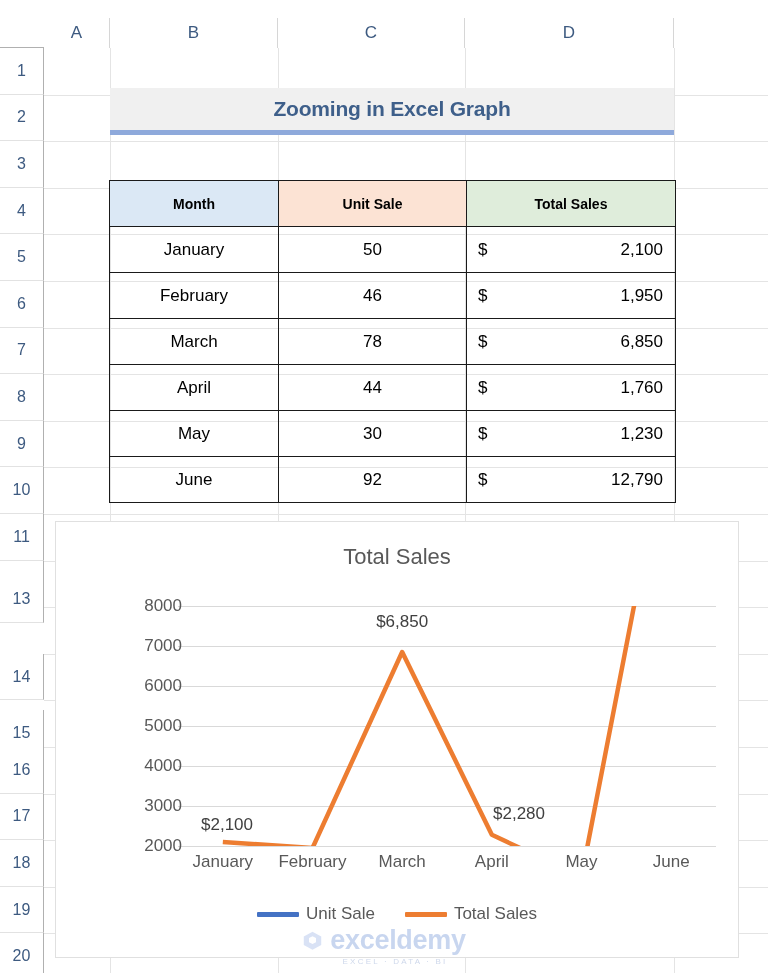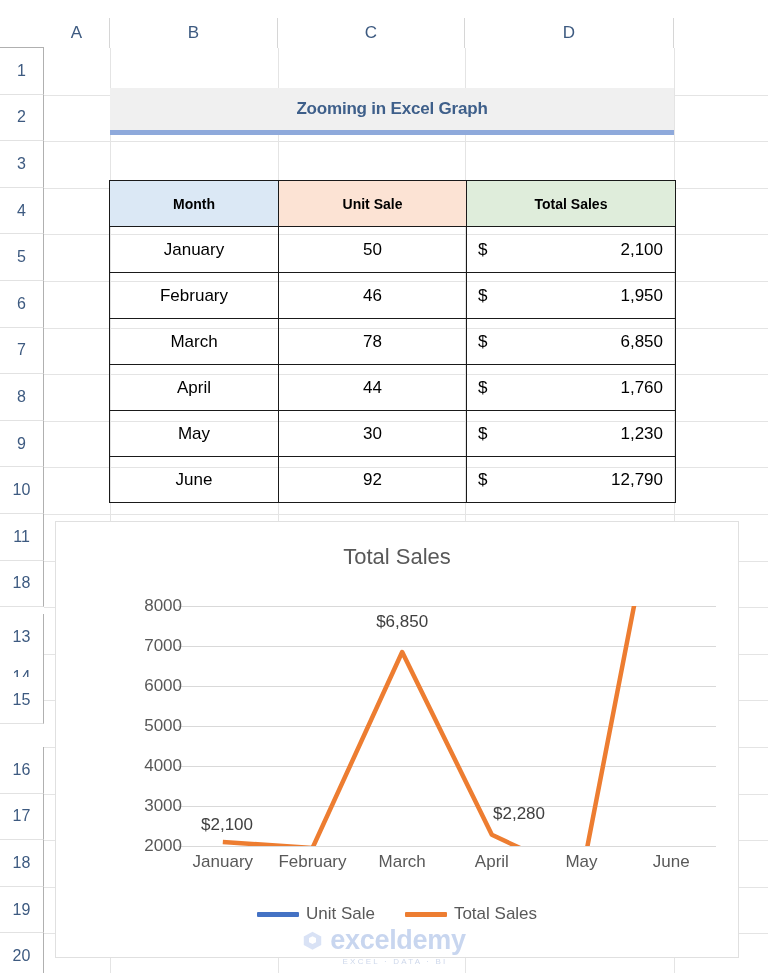--- a/index.html
+++ b/index.html
@@ -57,21 +57,21 @@
   }
 
   
   .title-banner {
     position: absolute; left: 110px; top: 88px; width: 564px; height: 47px;
     background: #f0f0f0;
     border-bottom: 5px solid #8ea9db;
     display: flex; align-items: center; justify-content: center;
   }
   .title-banner span {
-    font-size: 17px; font-weight: bold; color: #3e5f8a;
+    font-size: 21px; font-weight: bold; color: #3e5f8a;
     letter-spacing: -0.2px;
   }
 
   
   .data-table {
     position: absolute; left: 109px; top: 180px;
     width: 566px;
     border-collapse: collapse;
     table-layout: fixed;
   }
@@ -170,23 +170,23 @@
       <div class="rowhead" style="top: 141.2px; height: 46.6px;">3</div>
       <div class="rowhead" style="top: 187.8px; height: 46.6px;">4</div>
       <div class="rowhead" style="top: 234.4px; height: 46.6px;">5</div>
       <div class="rowhead" style="top: 281px; height: 46.6px;">6</div>
       <div class="rowhead" style="top: 327.6px; height: 46.6px;">7</div>
       <div class="rowhead" style="top: 374.2px; height: 46.6px;">8</div>
       <div class="rowhead" style="top: 420.8px; height: 46.6px;">9</div>
       <div class="rowhead" style="top: 467.4px; height: 46.6px;">10</div>
       <div class="rowhead" style="top: 514px; height: 46.6px;">11</div>
       <div class="rowhead" style="top: 560.6px; height: 46.6px;">18</div>
-      <div class="rowhead" style="top: 614px; height: 46.6px;">13</div>
+      <div class="rowhead" style="top: 576px; height: 46.6px;">13</div>
       <div class="rowhead" style="top: 653.8px; height: 46.6px;">14</div>
-      <div class="rowhead" style="top: 677px; height: 46.6px;">15</div>
+      <div class="rowhead" style="top: 710px; height: 46.6px;">15</div>
       <div class="rowhead" style="top: 747px; height: 46.6px;">16</div>
       <div class="rowhead" style="top: 793.6px; height: 46.6px;">17</div>
       <div class="rowhead" style="top: 840.2px; height: 46.6px;">18</div>
       <div class="rowhead" style="top: 886.8px; height: 46.6px;">19</div>
       <div class="rowhead" style="top: 933.4px; height: 46.6px;">20</div>
     </div>
   <div id="hgrids">
       <div class="grid-h" style="top: 94.6px;"></div>
       <div class="grid-h" style="top: 141.2px;"></div>
       <div class="grid-h" style="top: 187.8px;"></div>

